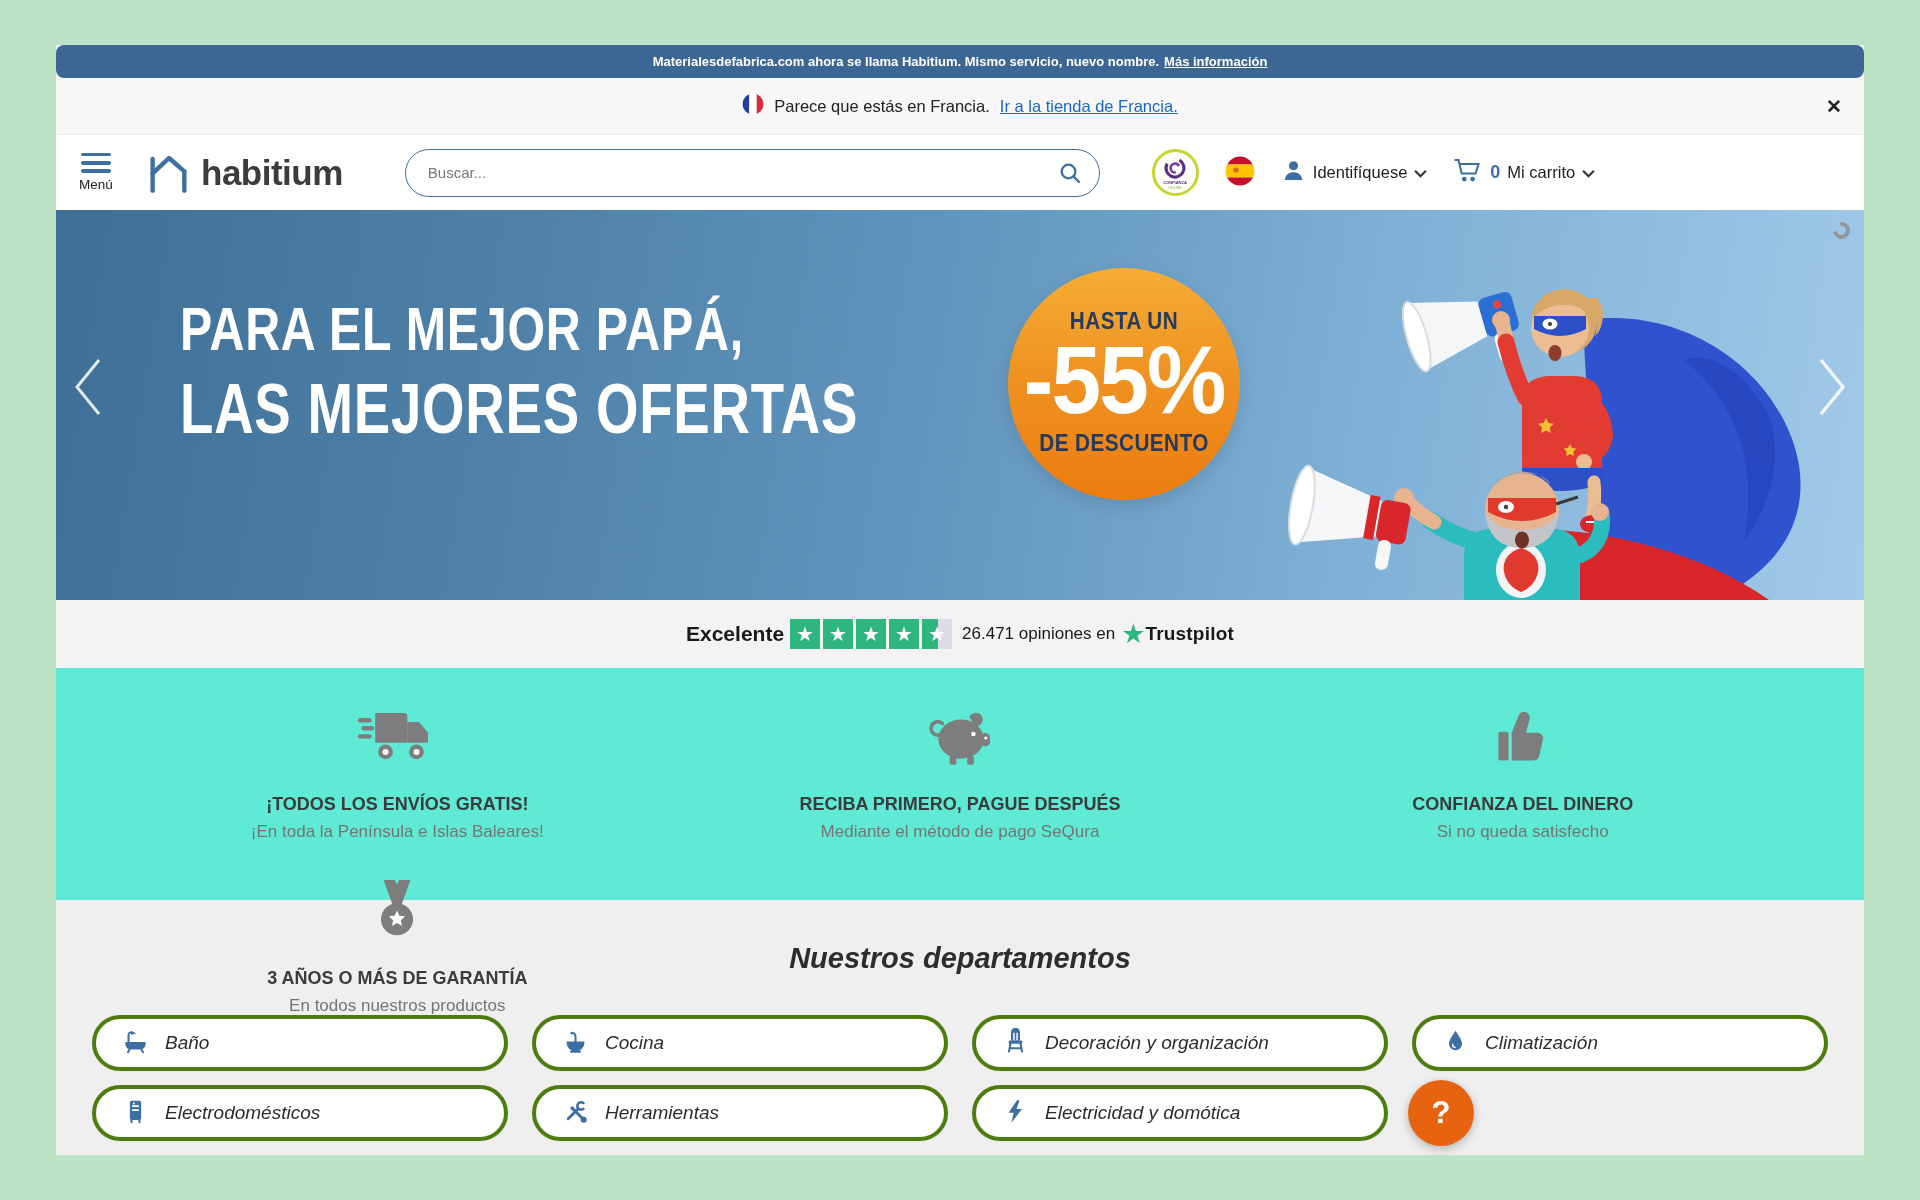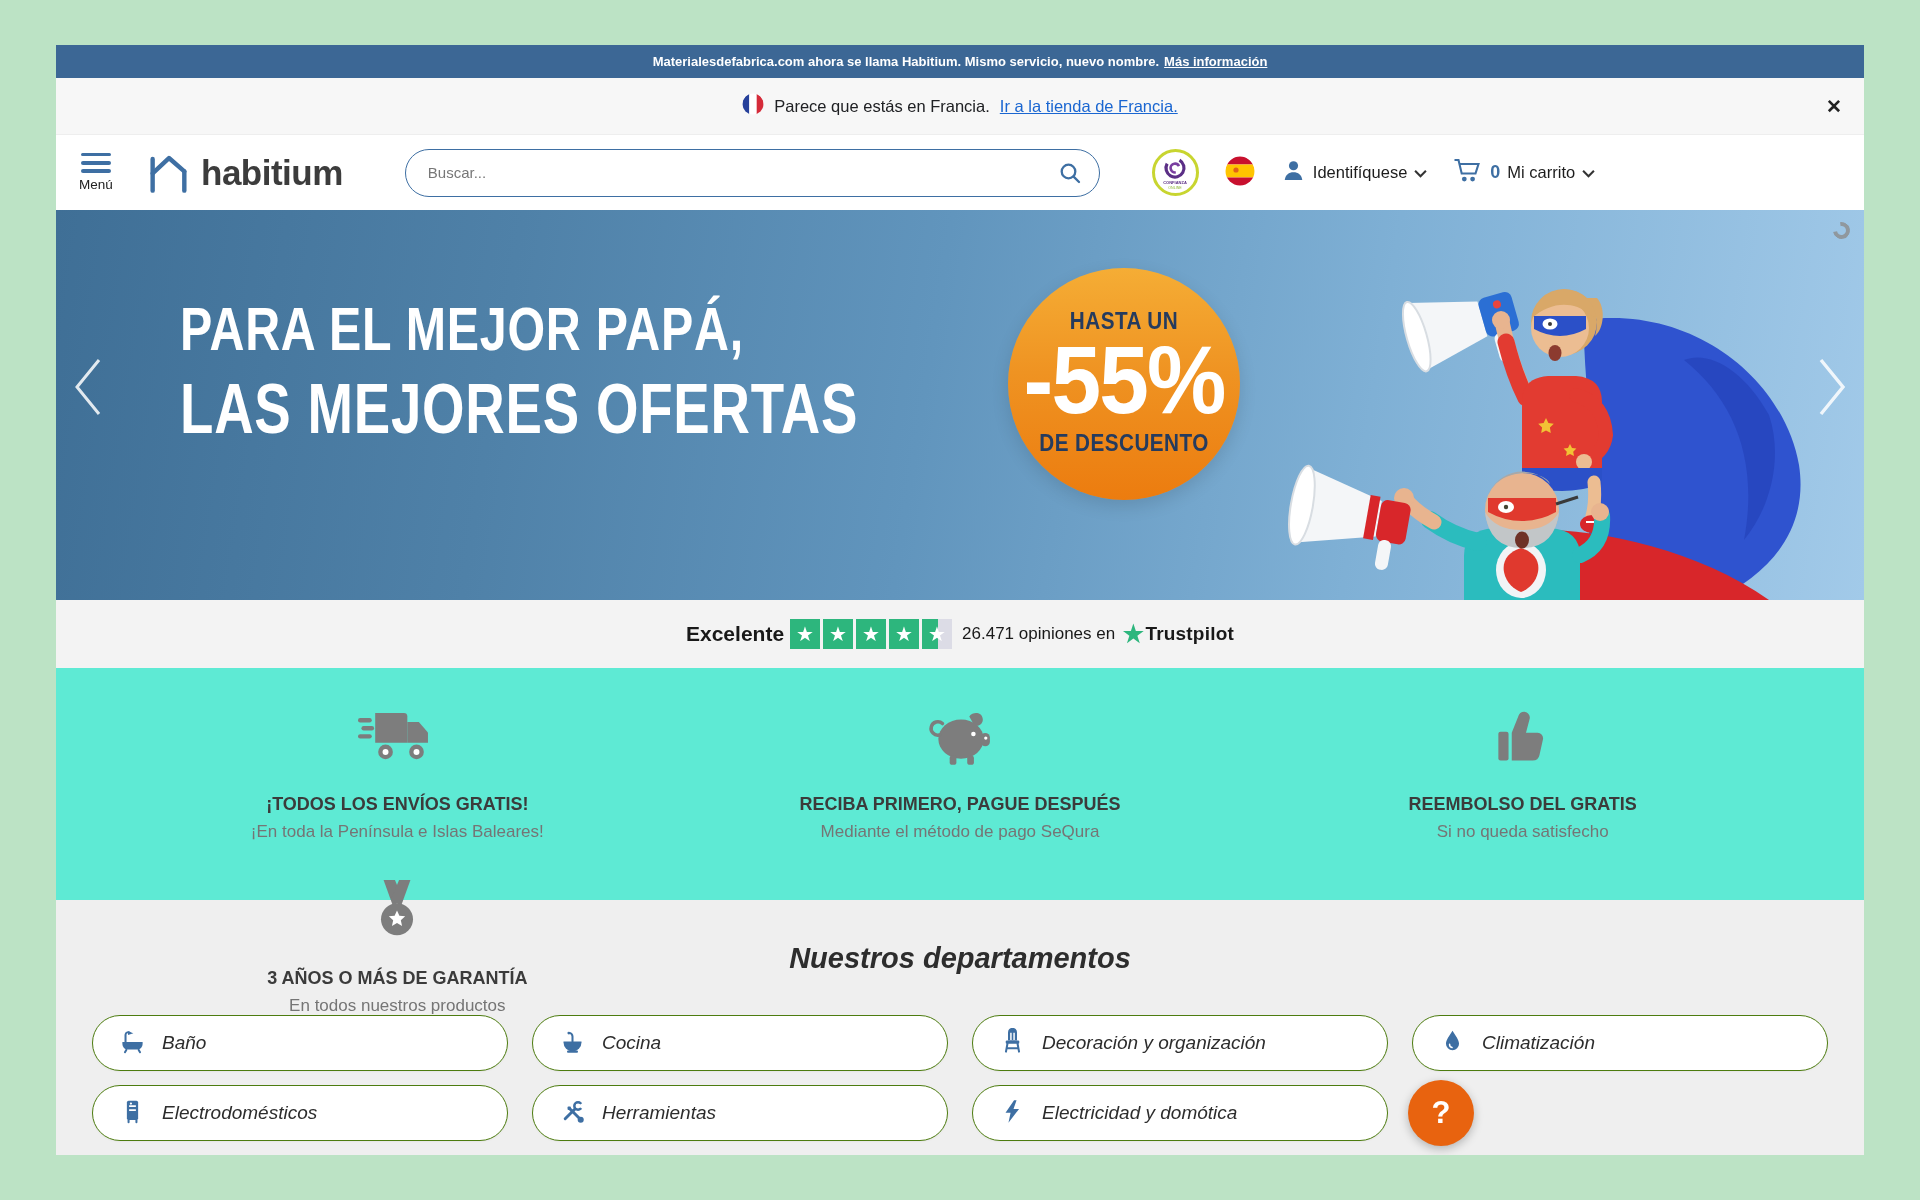--- a/index.html
+++ b/index.html
@@ -1,21 +1,21 @@
 <!DOCTYPE html>
 <html><head>
 <meta charset="utf-8">
 <style>
   * { margin:0; padding:0; box-sizing:border-box; }
   html,body { width:1920px; height:1200px; overflow:hidden; }
   body { background:#bce3c5; font-family:"Liberation Sans", sans-serif; }
   .browser { position:absolute; left:56px; top:45px; width:1808px; height:1110px; background:#fff; overflow:hidden; }
 
   
-  .topbar { height:33px; background:#3c6795; color:#fff; display:flex; align-items:center; justify-content:center; font-size:13px; font-weight:bold; gap:5px; }
+  .topbar { height:33px; background:#3c6795; color:#fff; display:flex; align-items:center; justify-content:center; font-size:13px; font-weight:bold; gap:5px;border-radius:8px; }
   .topbar a { color:#fff; text-decoration:underline; cursor:pointer; }
 
   
   .geo { position:relative; height:57px; background:#f7f7f7; display:flex; align-items:center; justify-content:center; gap:10px; font-size:16.5px; color:#202124; border-bottom:1px solid #eee; }
   .geo a { color:#1a66d1; text-decoration:underline; cursor:pointer; }
   .geo .close { position:absolute; right:22px; top:50%; transform:translateY(-50%); font-size:19px; color:#222; cursor:pointer; font-weight:bold; }
   .flag { border-radius:50%; overflow:hidden; display:inline-block; }
 
   
   .header { height:75px; background:#fff; display:flex; align-items:center; padding:0 18px 0 14px; }
@@ -63,21 +63,21 @@
   .features { height:232px; background:#5eead4; display:grid; grid-template-columns:repeat(3,1fr); padding:0 60px; }
   .feat { text-align:center; padding-top:34px; }
   .feat .ic { height:70px; display:flex; align-items:center; justify-content:center; }
   .feat .t { margin-top:22px; font-size:18px; font-weight:bold; color:#3b3b3b; }
   .feat .s { margin-top:7px; font-size:17px; color:#757575; }
 
   
   .depts { height:255px; background:#efefef;font-style:italic; }
   .depts h2 { text-align:center; padding-top:42px; font-size:29px; color:#2d2d2d; }
   .pill-grid { display:grid; grid-template-columns:repeat(4,1fr); gap:14px 24px; padding:0 36px; margin-top:40px; }
-  .pill { height:56px; background:#fff; border:1px solid #4d7c0f; border-radius:28px; display:flex; align-items:center; gap:16px; padding:0 26px; cursor:pointer; box-shadow:0 1px 2px rgba(0,0,0,.04); }
+  .pill { height:56px; background:#fff; border:4px solid #4d7c0f; border-radius:28px; display:flex; align-items:center; gap:16px; padding:0 26px; cursor:pointer; box-shadow:0 1px 2px rgba(0,0,0,.04); }
   .pill .plbl { font-size:19px; color:#2d2d2d; }
 
   
   .fab { position:absolute; left:1352px; top:1035px; width:66px; height:66px; border-radius:50%; background:#e8630f; color:#fff; display:flex; align-items:center; justify-content:center; font-size:31px; font-weight:bold; cursor:pointer; box-shadow:0 3px 10px rgba(0,0,0,.25); z-index:9; }
 </style>
 </head>
 <body>
 
 <div class="browser">
 
@@ -325,21 +325,21 @@
       <div class="t">RECIBA PRIMERO, PAGUE DESPUÉS</div>
       <div class="s">Mediante el método de pago SeQura</div>
     </div>
     <div class="feat">
       <div class="ic">
         <svg width="60" height="60" viewBox="0 0 56 56" fill="#7d7d7d">
             <rect x="5" y="23" width="9.5" height="27" rx="2"></rect>
             <path d="M17.5 50h19.5a6.5 6.5 0 0 0 6.4-5.2l3.2-14.5A5.2 5.2 0 0 0 41.5 24H30.8l3.3-12.5a5.4 5.4 0 0 0-9.9-4.2L17.5 24z"></path>
           </svg>
       </div>
-      <div class="t">REEMBOLSO DEL GRATIS</div>
+      <div class="t">CONFIANZA DEL DINERO</div>
       <div class="s">Si no queda satisfecho</div>
     </div>
     <div class="feat">
       <div class="ic">
         <svg width="58" height="62" viewBox="0 0 56 60" fill="#7d7d7d">
             <path d="M15 0h11l8 19-10 6z"></path>
             <path d="M41 0H30l-8 19 10 6z"></path>
             <circle cx="28" cy="38" r="15.5"></circle>
             <path d="M28 29.5l2.3 5.2 5.6.5-4.2 3.7 1.2 5.5-4.9-2.9-4.9 2.9 1.2-5.5-4.2-3.7 5.6-.5z" fill="#fff"></path>
           </svg>

